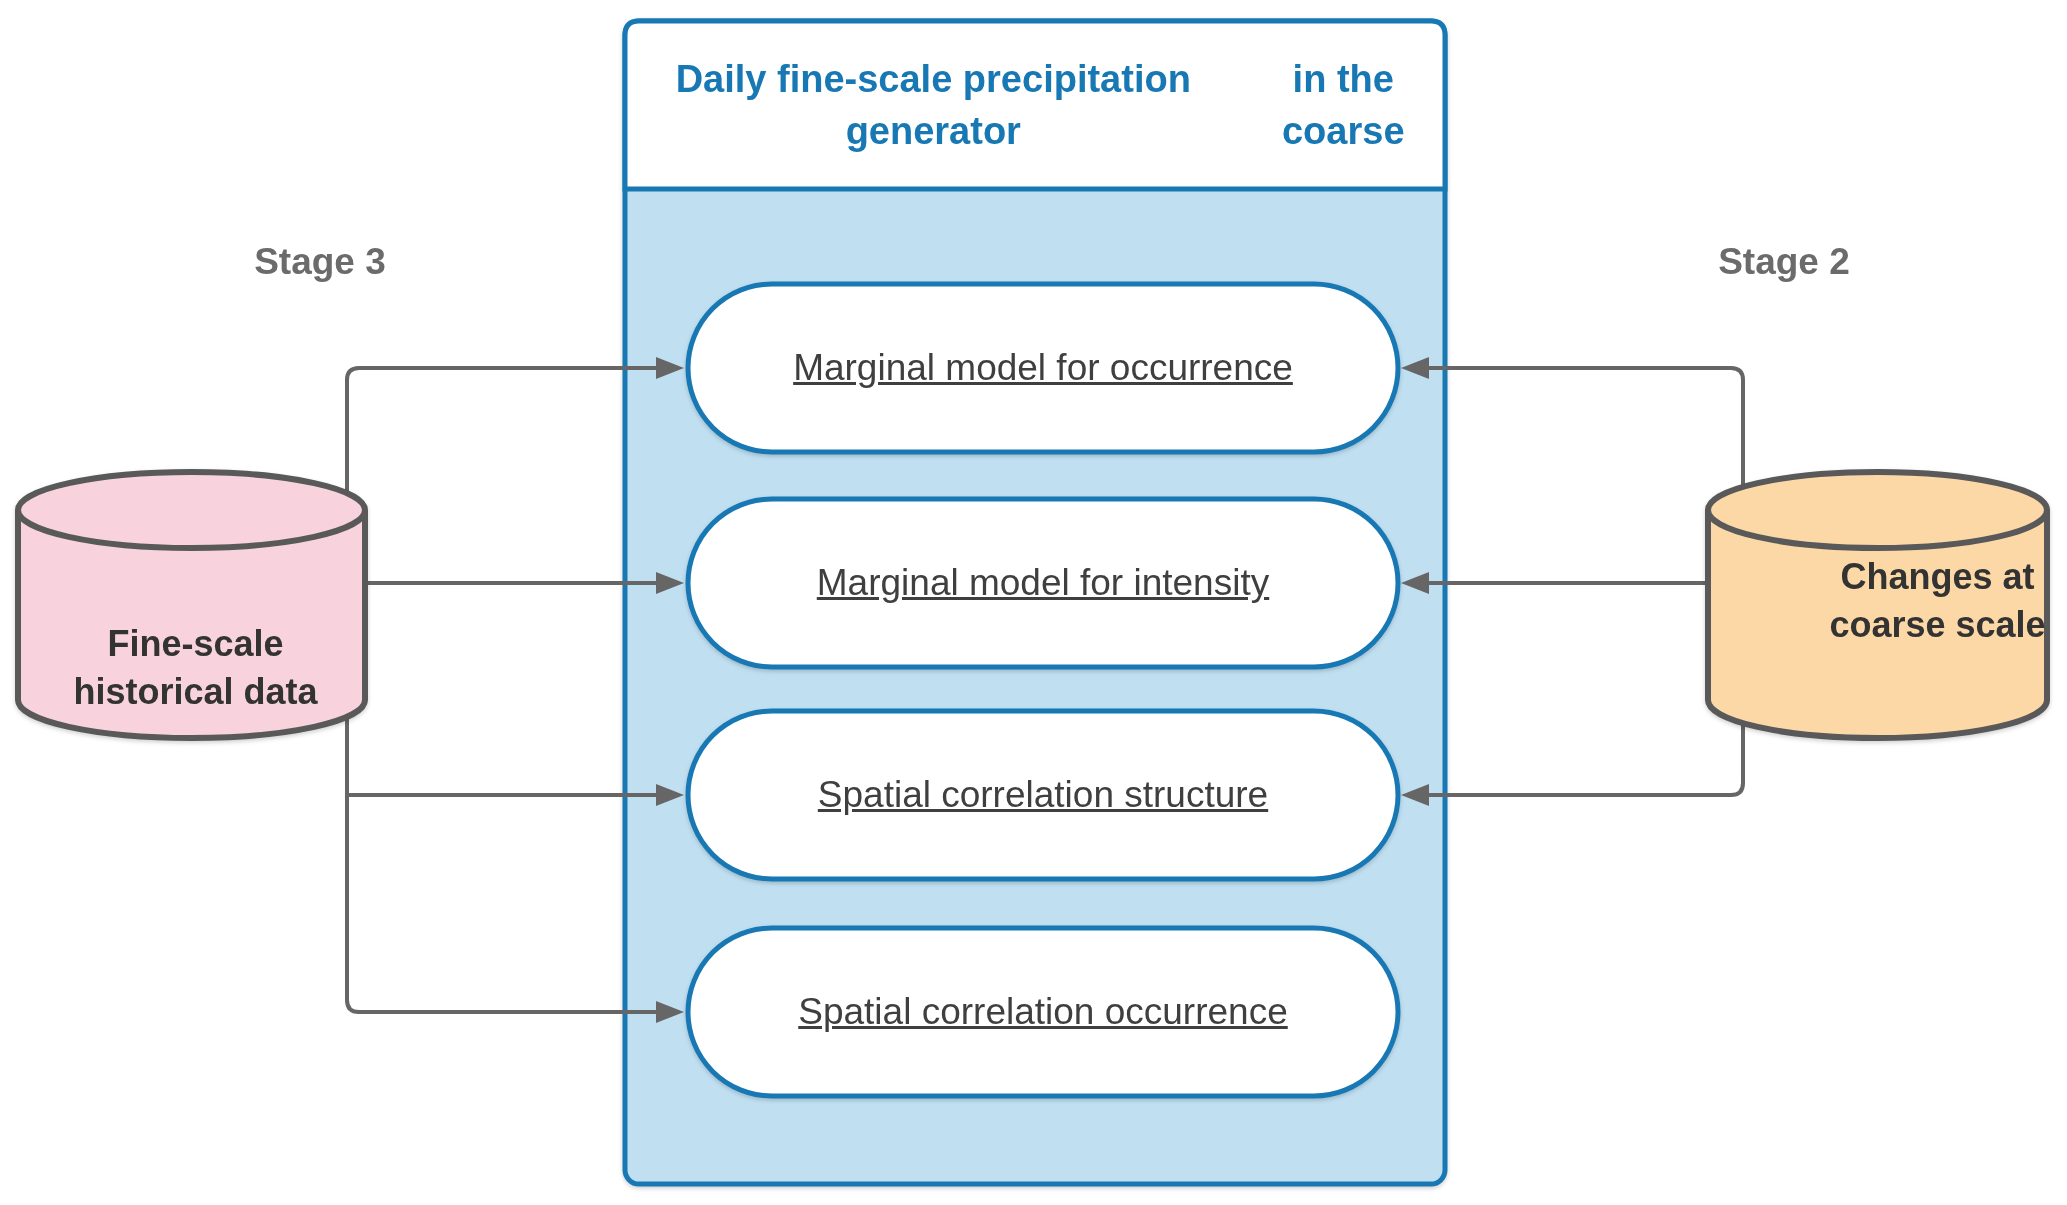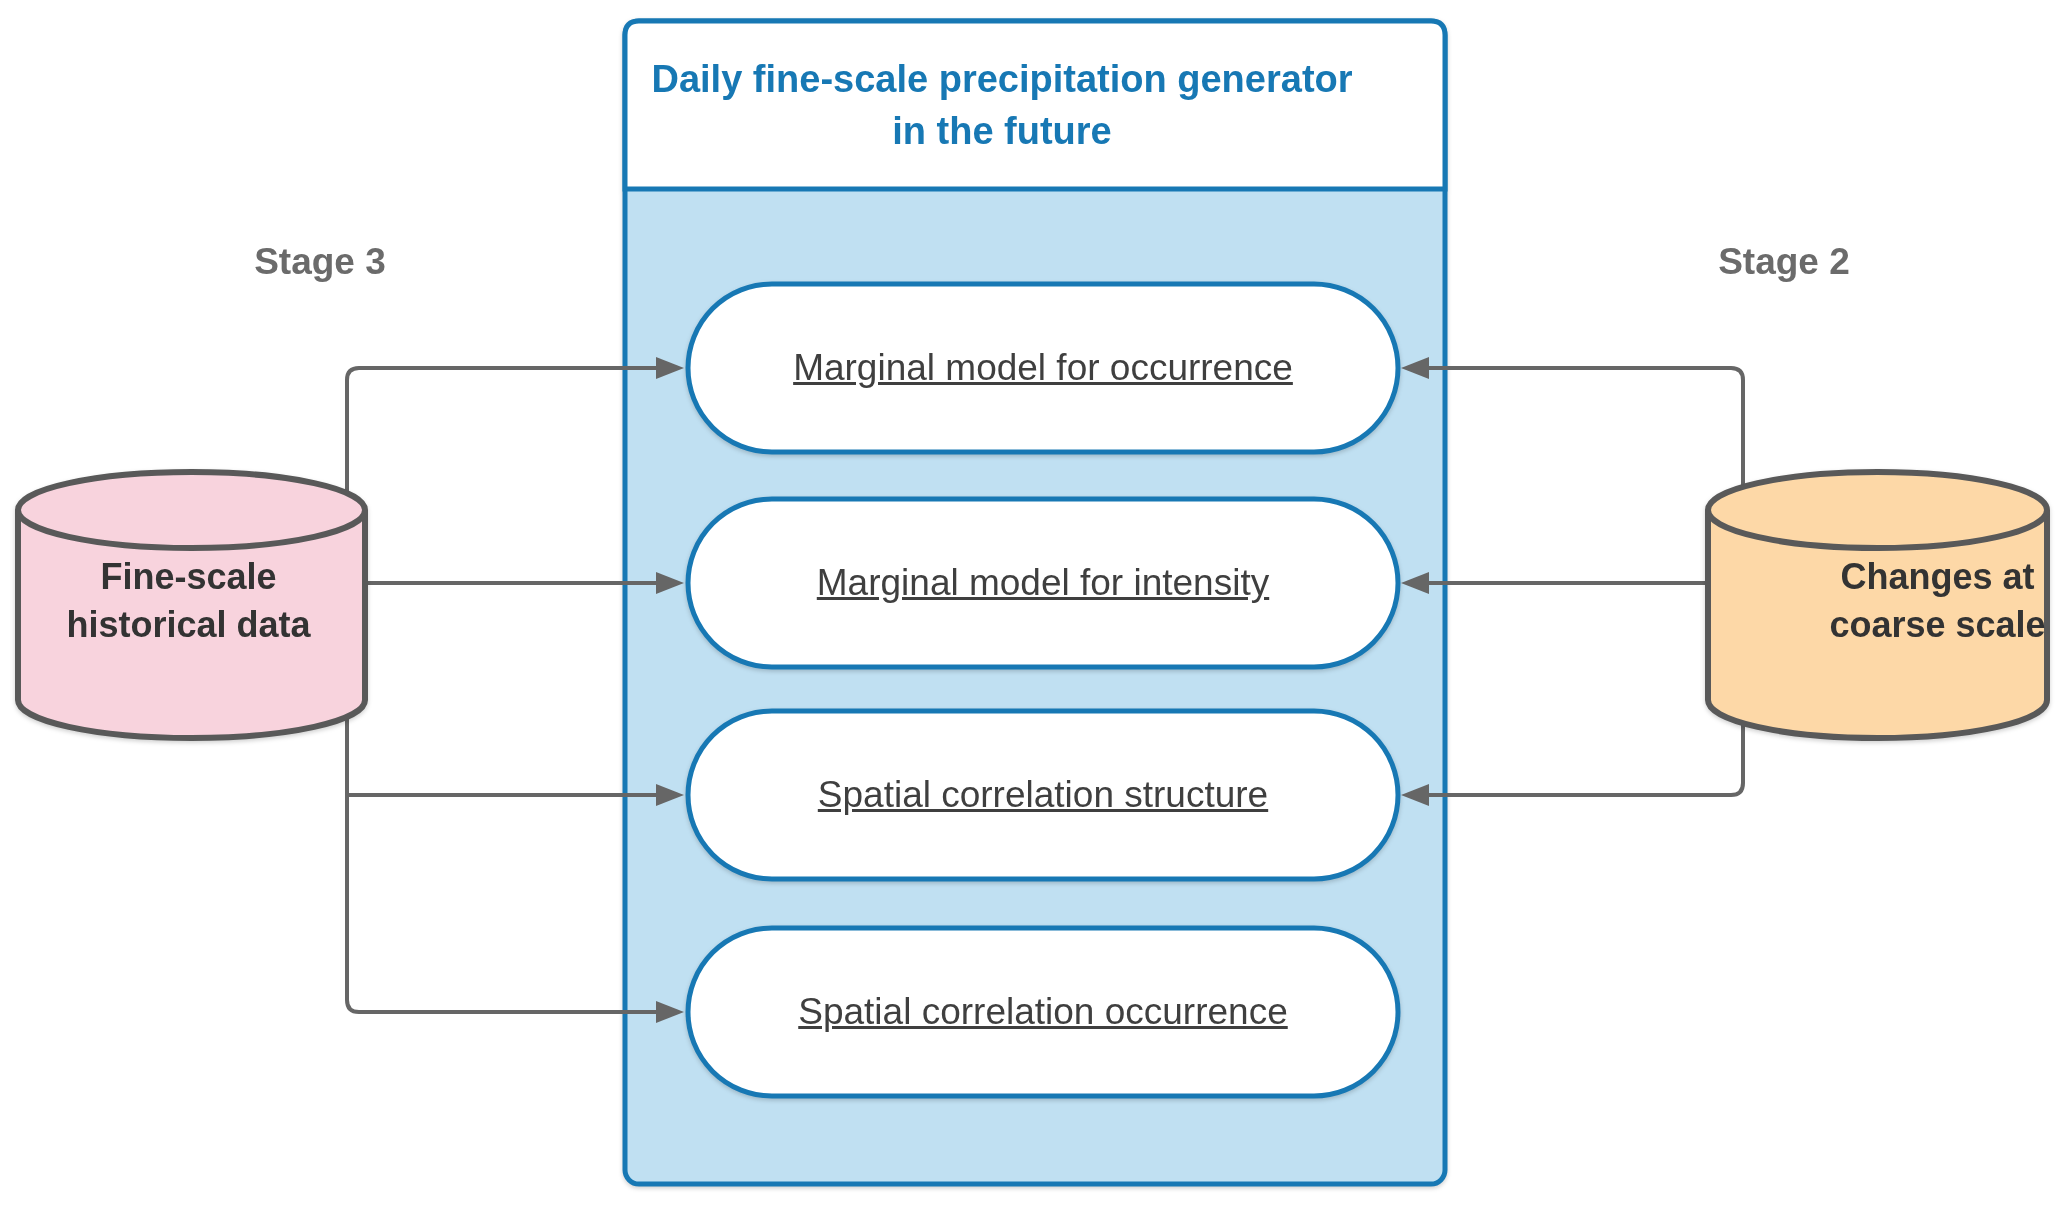--- a/index.html
+++ b/index.html
@@ -39,22 +39,22 @@
   .connector { fill: none; stroke: var(--connector_gray); stroke-width: 4; }
   .arrowhead { fill: var(--connector_gray); stroke: none; }
   .cylinder { fill: var(--pink_fill); stroke: var(--cylinder_stroke); stroke-width: 6; stroke-linejoin: round; }
   .cylinder.orange { fill: var(--orange_fill); }
   .cylinder-lid { fill: none; stroke: var(--cylinder_stroke); stroke-width: 6; }
   .shadowed { filter: drop-shadow(0 2px 2px rgba(0,0,0,0.18)); }
 
   
   .label { position: absolute; display: flex; align-items: center; justify-content: center; text-align: center; }
   .title-block {
-    left: 592px; top: 21px; width: 820px; height: 168px;
-    flex-direction: column;
+    left: 626px; top: 21px; width: 820px; height: 168px;
+    flex-direction: row;
     color: var(--accent_blue);
     font-size: 38px; font-weight: bold; line-height: 52px;
   }
   .stage-label {
     width: 220px; height: 48px; top: 238px;
     color: var(--stage_text);
     font-size: 37px; font-weight: bold;
   }
   .stage-1 { left: 210px; }
   .stage-2 { left: 1674px; }
@@ -67,21 +67,21 @@
   .oval-label.o1 { top: 284px; }
   .oval-label.o2 { top: 499px; }
   .oval-label.o3 { top: 711px; }
   .oval-label.o4 { top: 928px; }
   .cylinder-label {
     flex-direction: column;
     font-size: 36px; font-weight: bold; line-height: 48px;
     color: var(--cylinder_text);
     top: 486px; height: 230px;
   }
-  .cylinder-label.left { left: 15px; width: 347px; }
+  .cylinder-label.left { left: 22px; width: 347px; justify-content: flex-end; }
   .cylinder-label.right { left: 1768px; width: 339px; align-items: center; }
 </style>
 </head>
 <body>
 
 <div class="canvas">
 
   <svg class="diagram-layer" viewBox="0 0 2067 1205">
 
     <g class="shadowed">
@@ -125,21 +125,21 @@
     </g>
 
     <g class="shadowed">
       <path class="cylinder orange" d="M 1708 510 A 169.5 38 0 0 1 2047 510 V 700 A 169.5 38 0 0 1 1708 700 Z"></path>
       <path class="cylinder-lid" d="M 1708 510 A 169.5 38 0 0 0 2047 510"></path>
     </g>
   </svg>
 
   <div class="label title-block">
     <div>Daily fine-scale precipitation generator</div>
-    <div>in the future</div>
+    <div>in the coarse</div>
   </div>
 
   <div class="label stage-label stage-1">Stage 3</div>
   <div class="label stage-label stage-2">Stage 2</div>
 
   <div class="label oval-label o1">Marginal model for occurrence</div>
   <div class="label oval-label o2">Marginal model for intensity</div>
   <div class="label oval-label o3">Spatial correlation structure</div>
   <div class="label oval-label o4">Spatial correlation occurrence</div>
 

